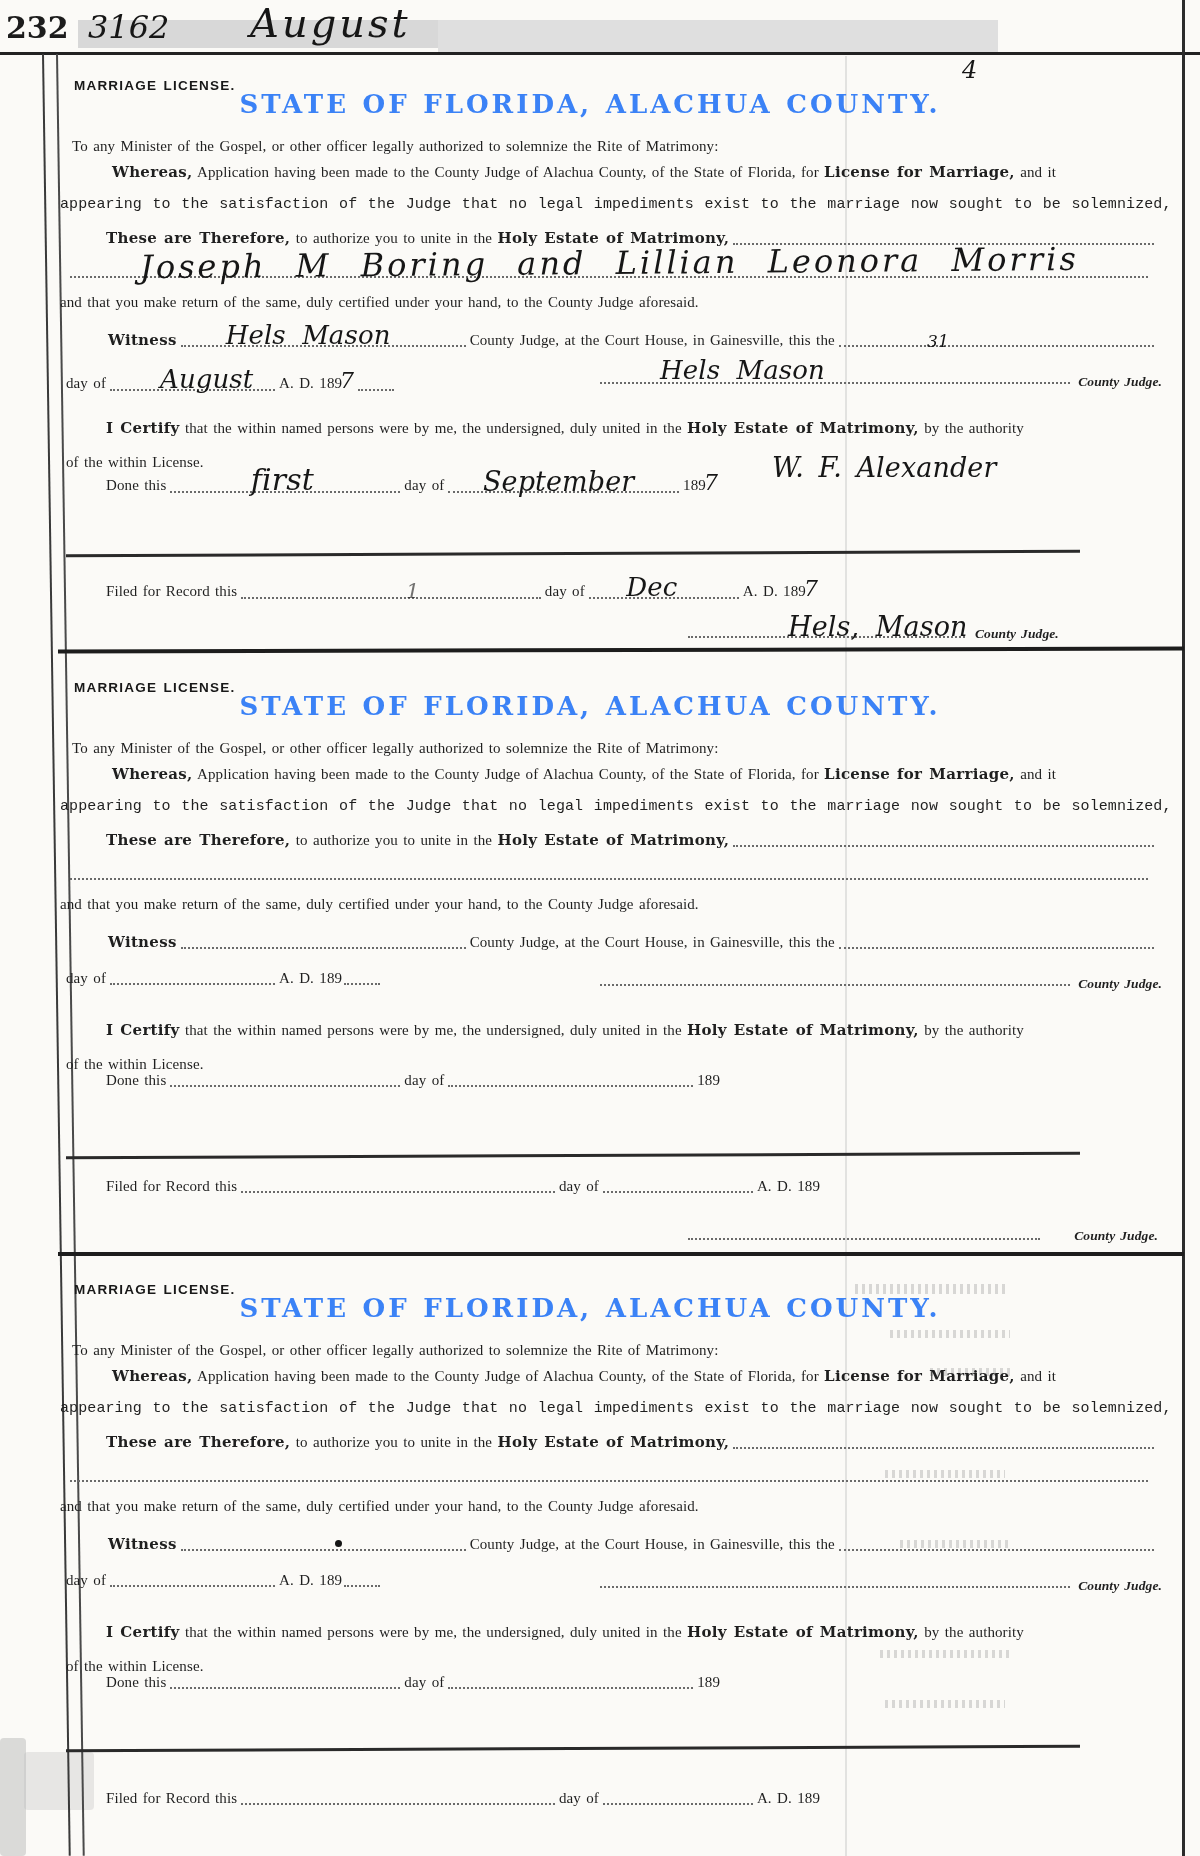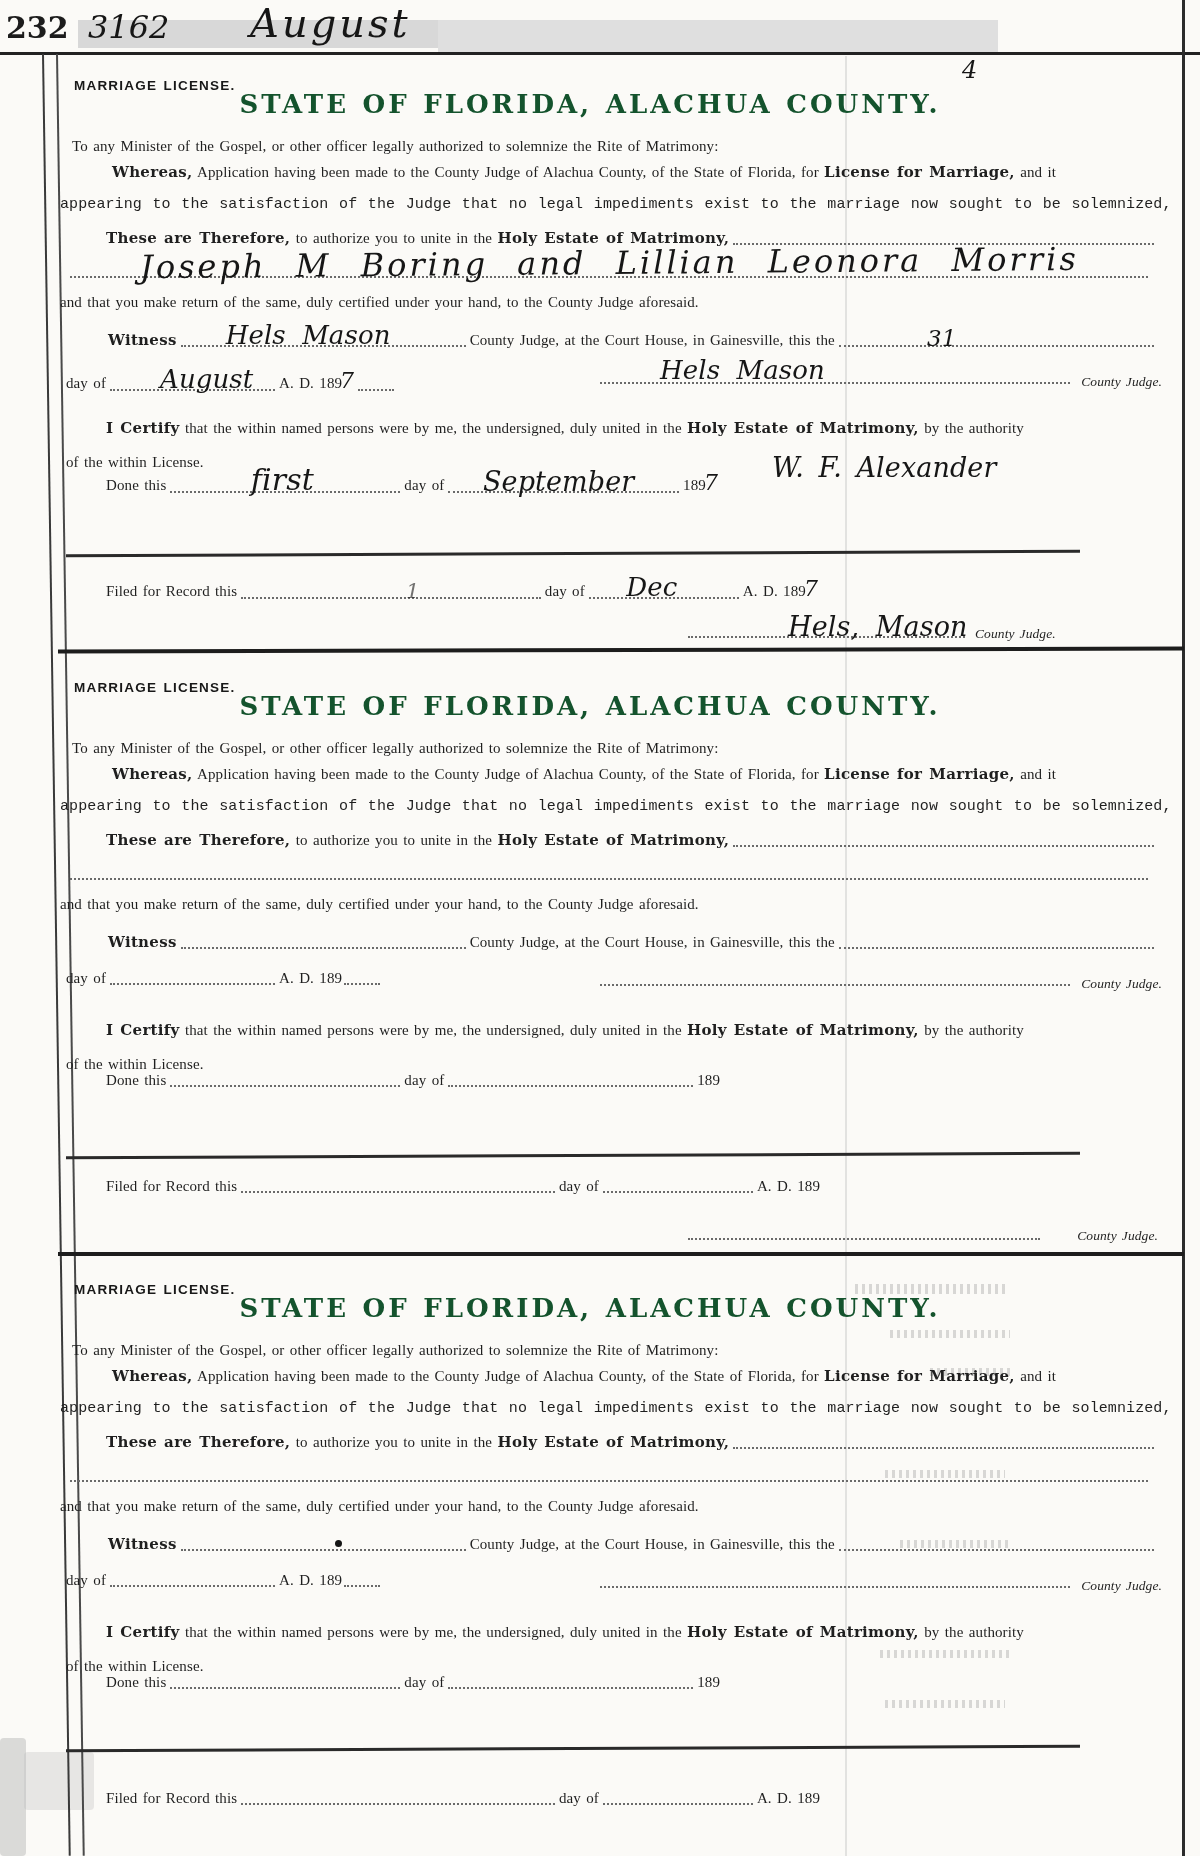--- a/index.html
+++ b/index.html
@@ -23,38 +23,38 @@
   .page-number{position:absolute;left:6px;top:10px;font:700 30px "DejaVu Serif",serif;color:#1c1c1c;}
   .hw{font-family:"DejaVu Serif",serif;font-style:italic;color:#161616;}
   .hw-year{position:absolute;left:88px;top:8px;font-size:32px;}
   .hw-month{position:absolute;left:250px;top:0px;font-size:40px;letter-spacing:3px;}
   .corner-mark{position:absolute;left:962px;top:56px;font-size:24px;}
   
   .form{position:absolute;left:0;width:1200px;height:600px;font-size:15px;line-height:1.15;
         letter-spacing:.1px;word-spacing:1.5px;z-index:1;}
   .form > div{position:absolute;}
   .gothic{font-weight:700;font-family:"DejaVu Serif",serif;letter-spacing:.3px;}
-  .cj{font-style:italic;font-weight:400;font-size:13.5px;}
+  .cj{font-style:italic;font-weight:700;font-size:13.5px;}
   .fill{flex:1 1 auto;border-bottom:2px dotted #6a6a6a;height:1px;align-self:flex-end;
         margin:0 4px 2px 4px;min-width:24px;position:relative;}
   .fill .hw{position:absolute;bottom:-6px;white-space:nowrap;}
   .f-label{top:16px;left:74px;font:700 13.5px "Liberation Sans",sans-serif;letter-spacing:1.2px;color:#181818;}
   .f-title{top:28px;left:0;right:20px;text-align:center;font-family:"DejaVu Serif",serif;font-weight:700;
-           font-size:26px;letter-spacing:3px;color:#14532d;}
+           font-size:26px;letter-spacing:3px;color:#3b82f6;}
   .f-salutation{top:76px;left:72px;}
   .f-wh1{top:102px;left:66px;width:1110px;white-space:nowrap;text-indent:46px;}
   .f-wh2{top:134px;left:60px;white-space:nowrap;font-family:Liberation Mono, monospace;}
   .f-therefore{top:168px;left:106px;right:42px;display:flex;align-items:flex-end;}
   .f-names{top:180px;left:66px;right:48px;height:38px;display:flex;}
   .f-names .hw-names{left:70px;font-size:32px;letter-spacing:3px;word-spacing:16px;transform:rotate(-0.5deg);}
   .f-return{top:232px;left:60px;white-space:nowrap;}
   .f-witness{top:270px;left:108px;right:42px;display:flex;align-items:baseline;}
   .w1{flex:0 0 285px;}
   .f-witness .w1 .hw{left:45px;font-size:26px;word-spacing:8px;}
-  .f-witness .w2 .hw{left:28%;font-size:23px;}
+  .f-witness .w2 .hw{left:28%;font-size:17px;}
   .f-dayof{top:306px;left:66px;width:400px;display:flex;align-items:baseline;}
   .d1{flex:0 0 165px;}
   .d1 .hw{left:50px;font-size:26px;}
   .hw-digit{font-size:22px;margin-left:-2px;}
   .f-drsig{top:318px;left:600px;right:130px;border-bottom:2px dotted #6a6a6a;height:2px;}
   .f-drsig .hw{position:absolute;left:60px;bottom:-4px;font-size:26px;word-spacing:8px;white-space:nowrap;}
   .f-cj1{top:312px;right:38px;}
   .f-certify{top:358px;left:106px;width:1072px;white-space:nowrap;}
   .f-certify2{top:392px;left:66px;}
   .f-done{top:408px;left:106px;width:612px;display:flex;align-items:baseline;}

